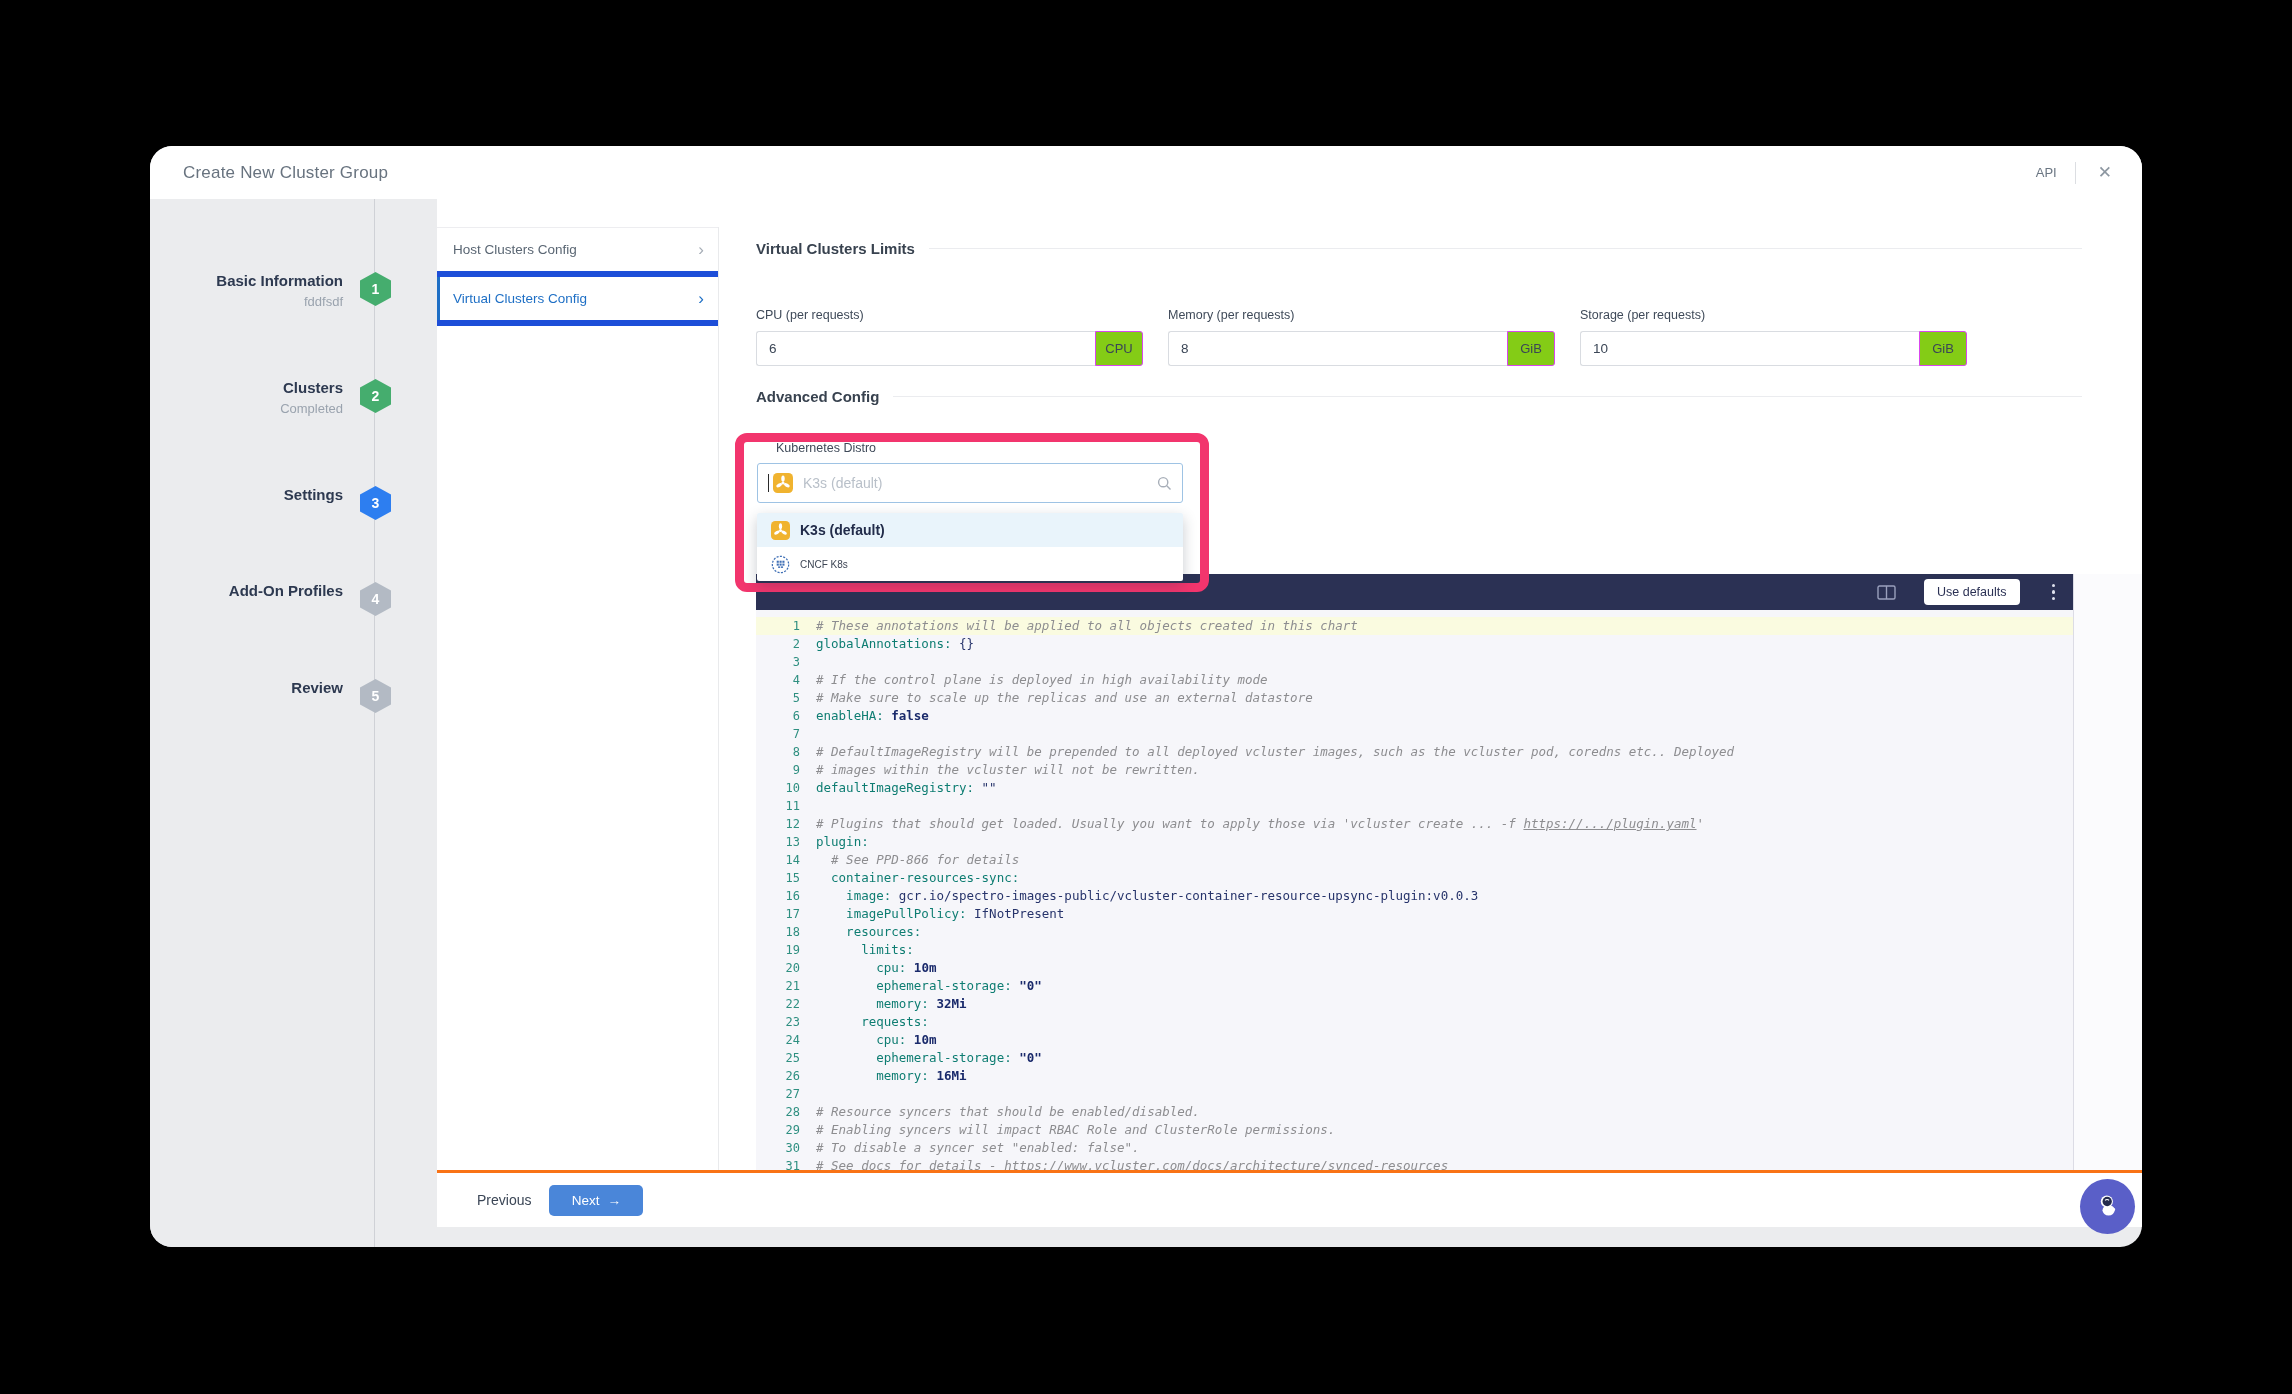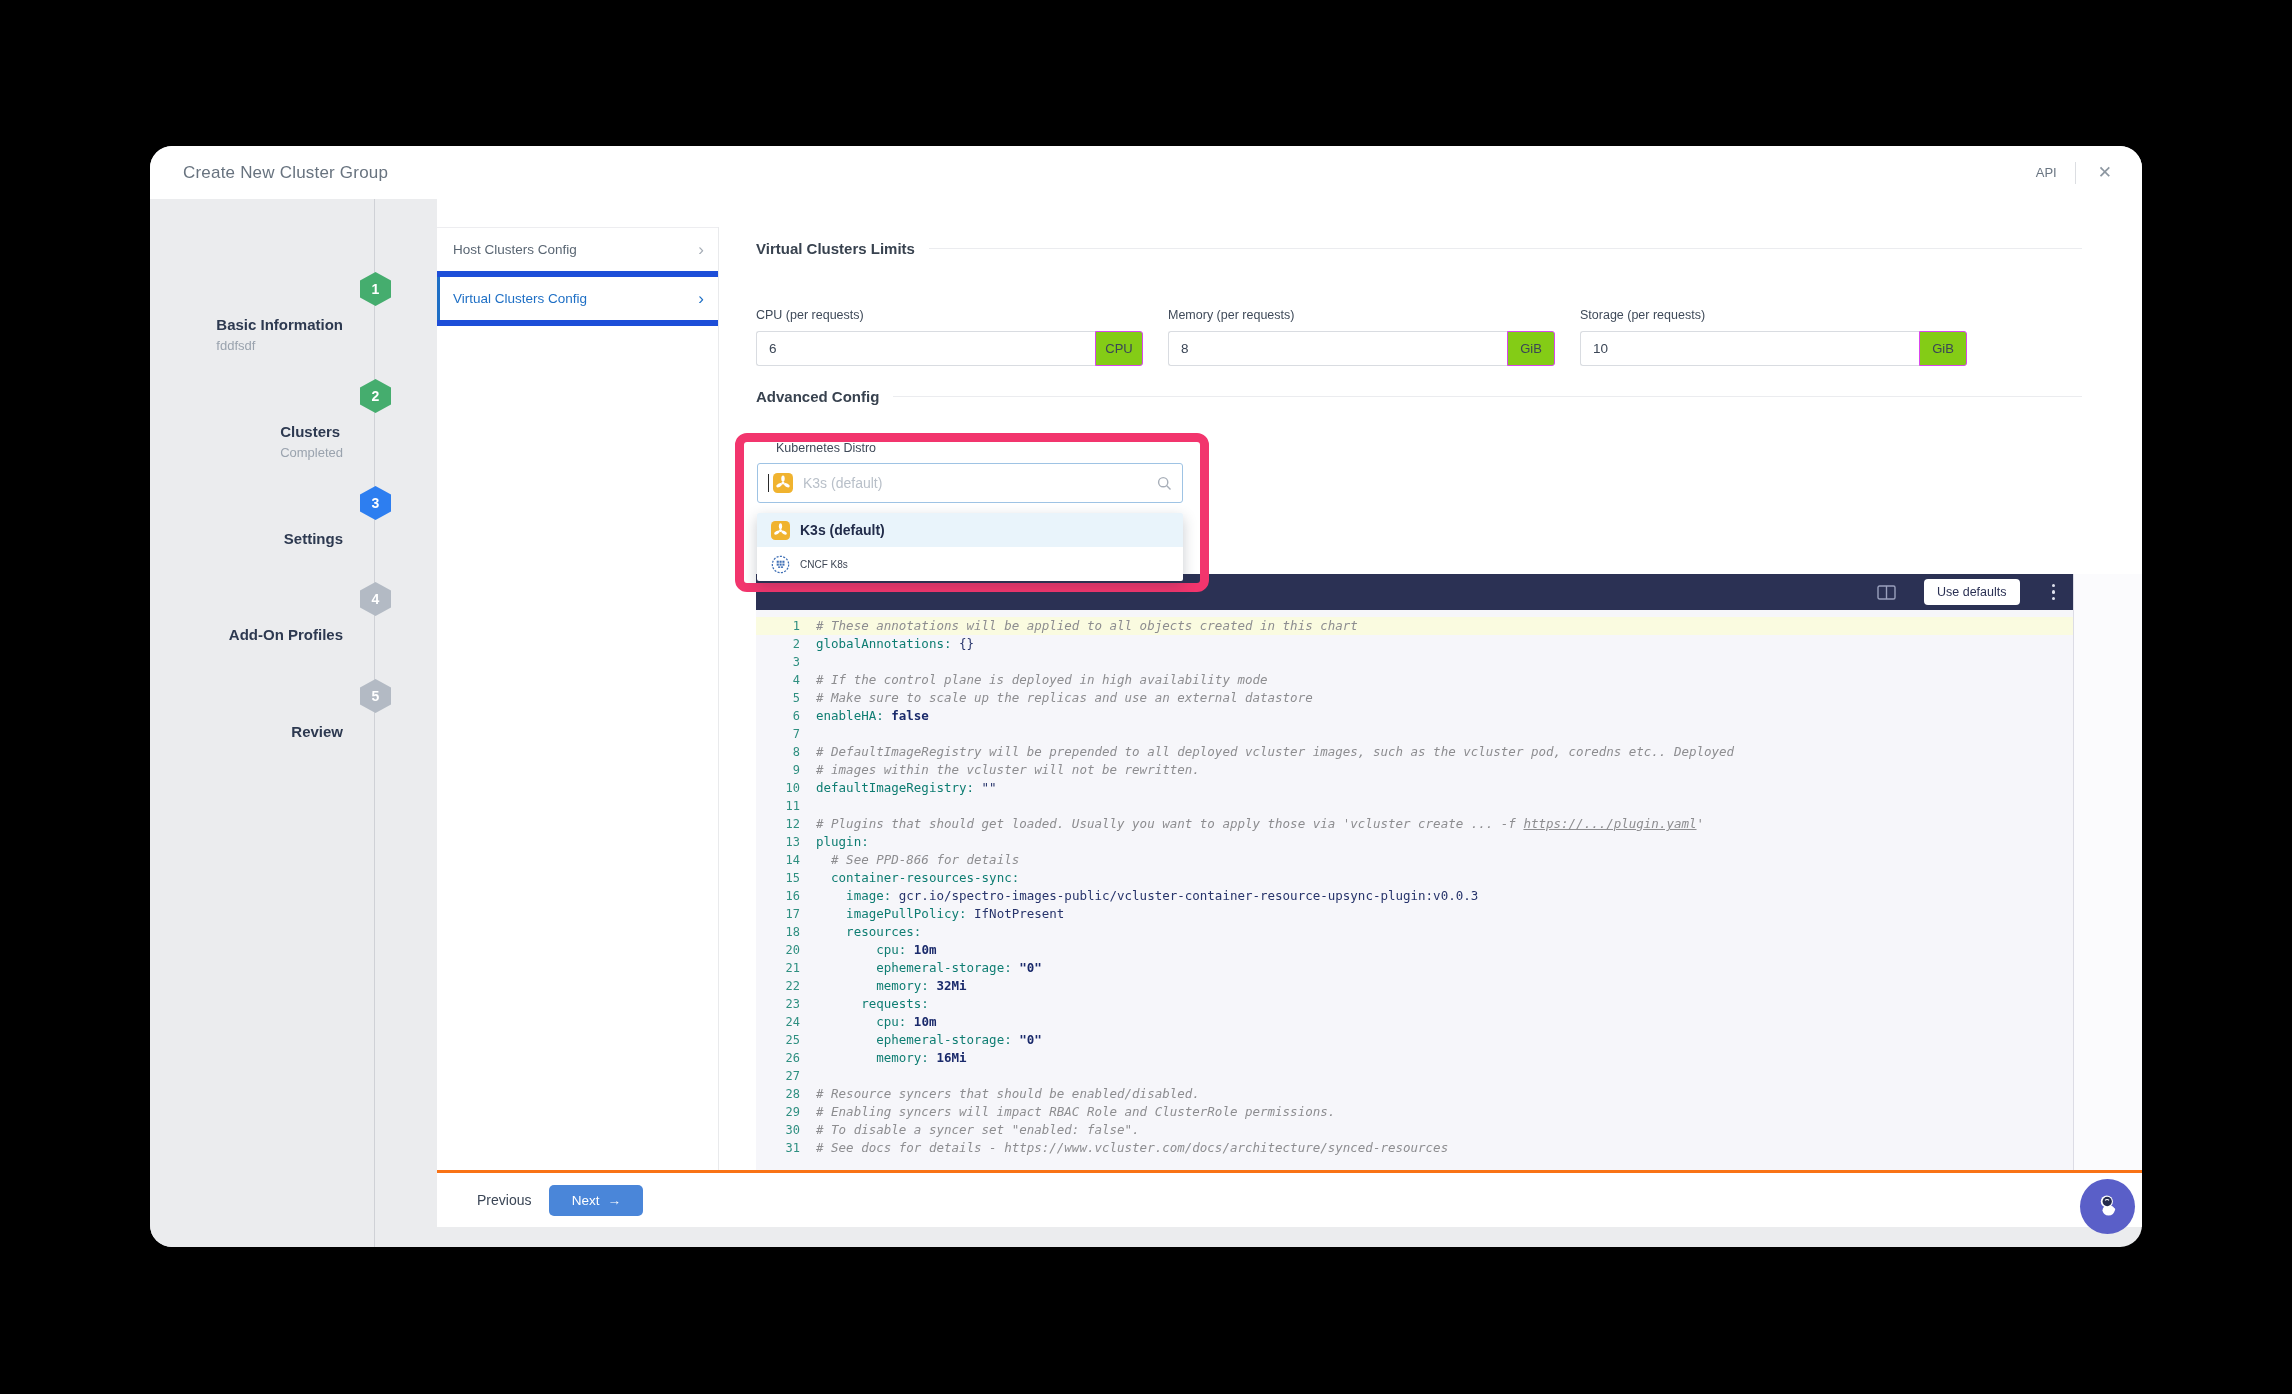--- a/index.html
+++ b/index.html
@@ -11,21 +11,21 @@
     border-bottom:1px solid #e5e6e9;display:flex;align-items:center;}
   .modal-title{margin-left:33px;font-size:17px;color:#68737f;letter-spacing:.2px;}
   .header-right{position:absolute;right:26px;top:0;height:53px;display:flex;align-items:center;gap:18px;}
   .api-link{font-size:13px;color:#6b7683;cursor:pointer;}
   .hdr-divider{width:1px;height:22px;background:#dcdee2;}
   .close-x{font-size:17px;color:#8d97a1;cursor:pointer;padding:4px;}
   
   .sidebar{position:absolute;left:0;top:53px;width:287px;height:1048px;background:#ebecee;}
   .stepline{position:absolute;left:224px;top:0;width:1px;height:100%;background:#cfd1d6;}
   .step{position:absolute;left:0;width:241px;display:flex;align-items:flex-start;justify-content:flex-end;}
-  .step-text{margin-right:17px;margin-top:44px;}
+  .step-text{text-align:right;margin-right:17px;}
   .step-label{font-size:15px;font-weight:bold;color:#2d3950;line-height:19px;}
   .step-sub{font-size:13px;color:#9aa3ae;line-height:18px;margin-top:3px;}
   .hex{width:31px;height:34px;flex:0 0 31px;margin-top:1px;color:#fff;font-size:14px;font-weight:bold;
     display:flex;align-items:center;justify-content:center;
     clip-path:polygon(50% 0,100% 25%,100% 75%,50% 100%,0 75%,0 25%);}
   .hex.done{background:#45ad6e;}
   .hex.active{background:#2d7ef0;}
   .hex.todo{background:#b3bac4;}
   .step:nth-child(1){top:72px}.step:nth-child(2){top:179px}.step:nth-child(3){top:286px}
   .step:nth-child(4){top:382px}.step:nth-child(5){top:479px}
@@ -314,20 +314,24 @@
   <div class="code-line">
     <span class="ln">17</span>
     <span class="code"><span class="tok-p">    </span><span class="tok-k">imagePullPolicy:</span><span class="tok-v"> IfNotPresent</span></span>
   </div>
 
   <div class="code-line">
     <span class="ln">18</span>
     <span class="code"><span class="tok-p">    </span><span class="tok-k">resources:</span></span>
   </div>
 
+  <div class="code-line">
+    <span class="ln">19</span>
+    <span class="code"><span class="tok-p">      </span><span class="tok-k">limits:</span></span>
+  </div>
 
   <div class="code-line">
     <span class="ln">20</span>
     <span class="code"><span class="tok-p">        </span><span class="tok-k">cpu:</span><span class="tok-b"> 10m</span></span>
   </div>
 
   <div class="code-line">
     <span class="ln">21</span>
     <span class="code"><span class="tok-p">        </span><span class="tok-k">ephemeral-storage:</span><span class="tok-b"> "0"</span></span>
   </div>

